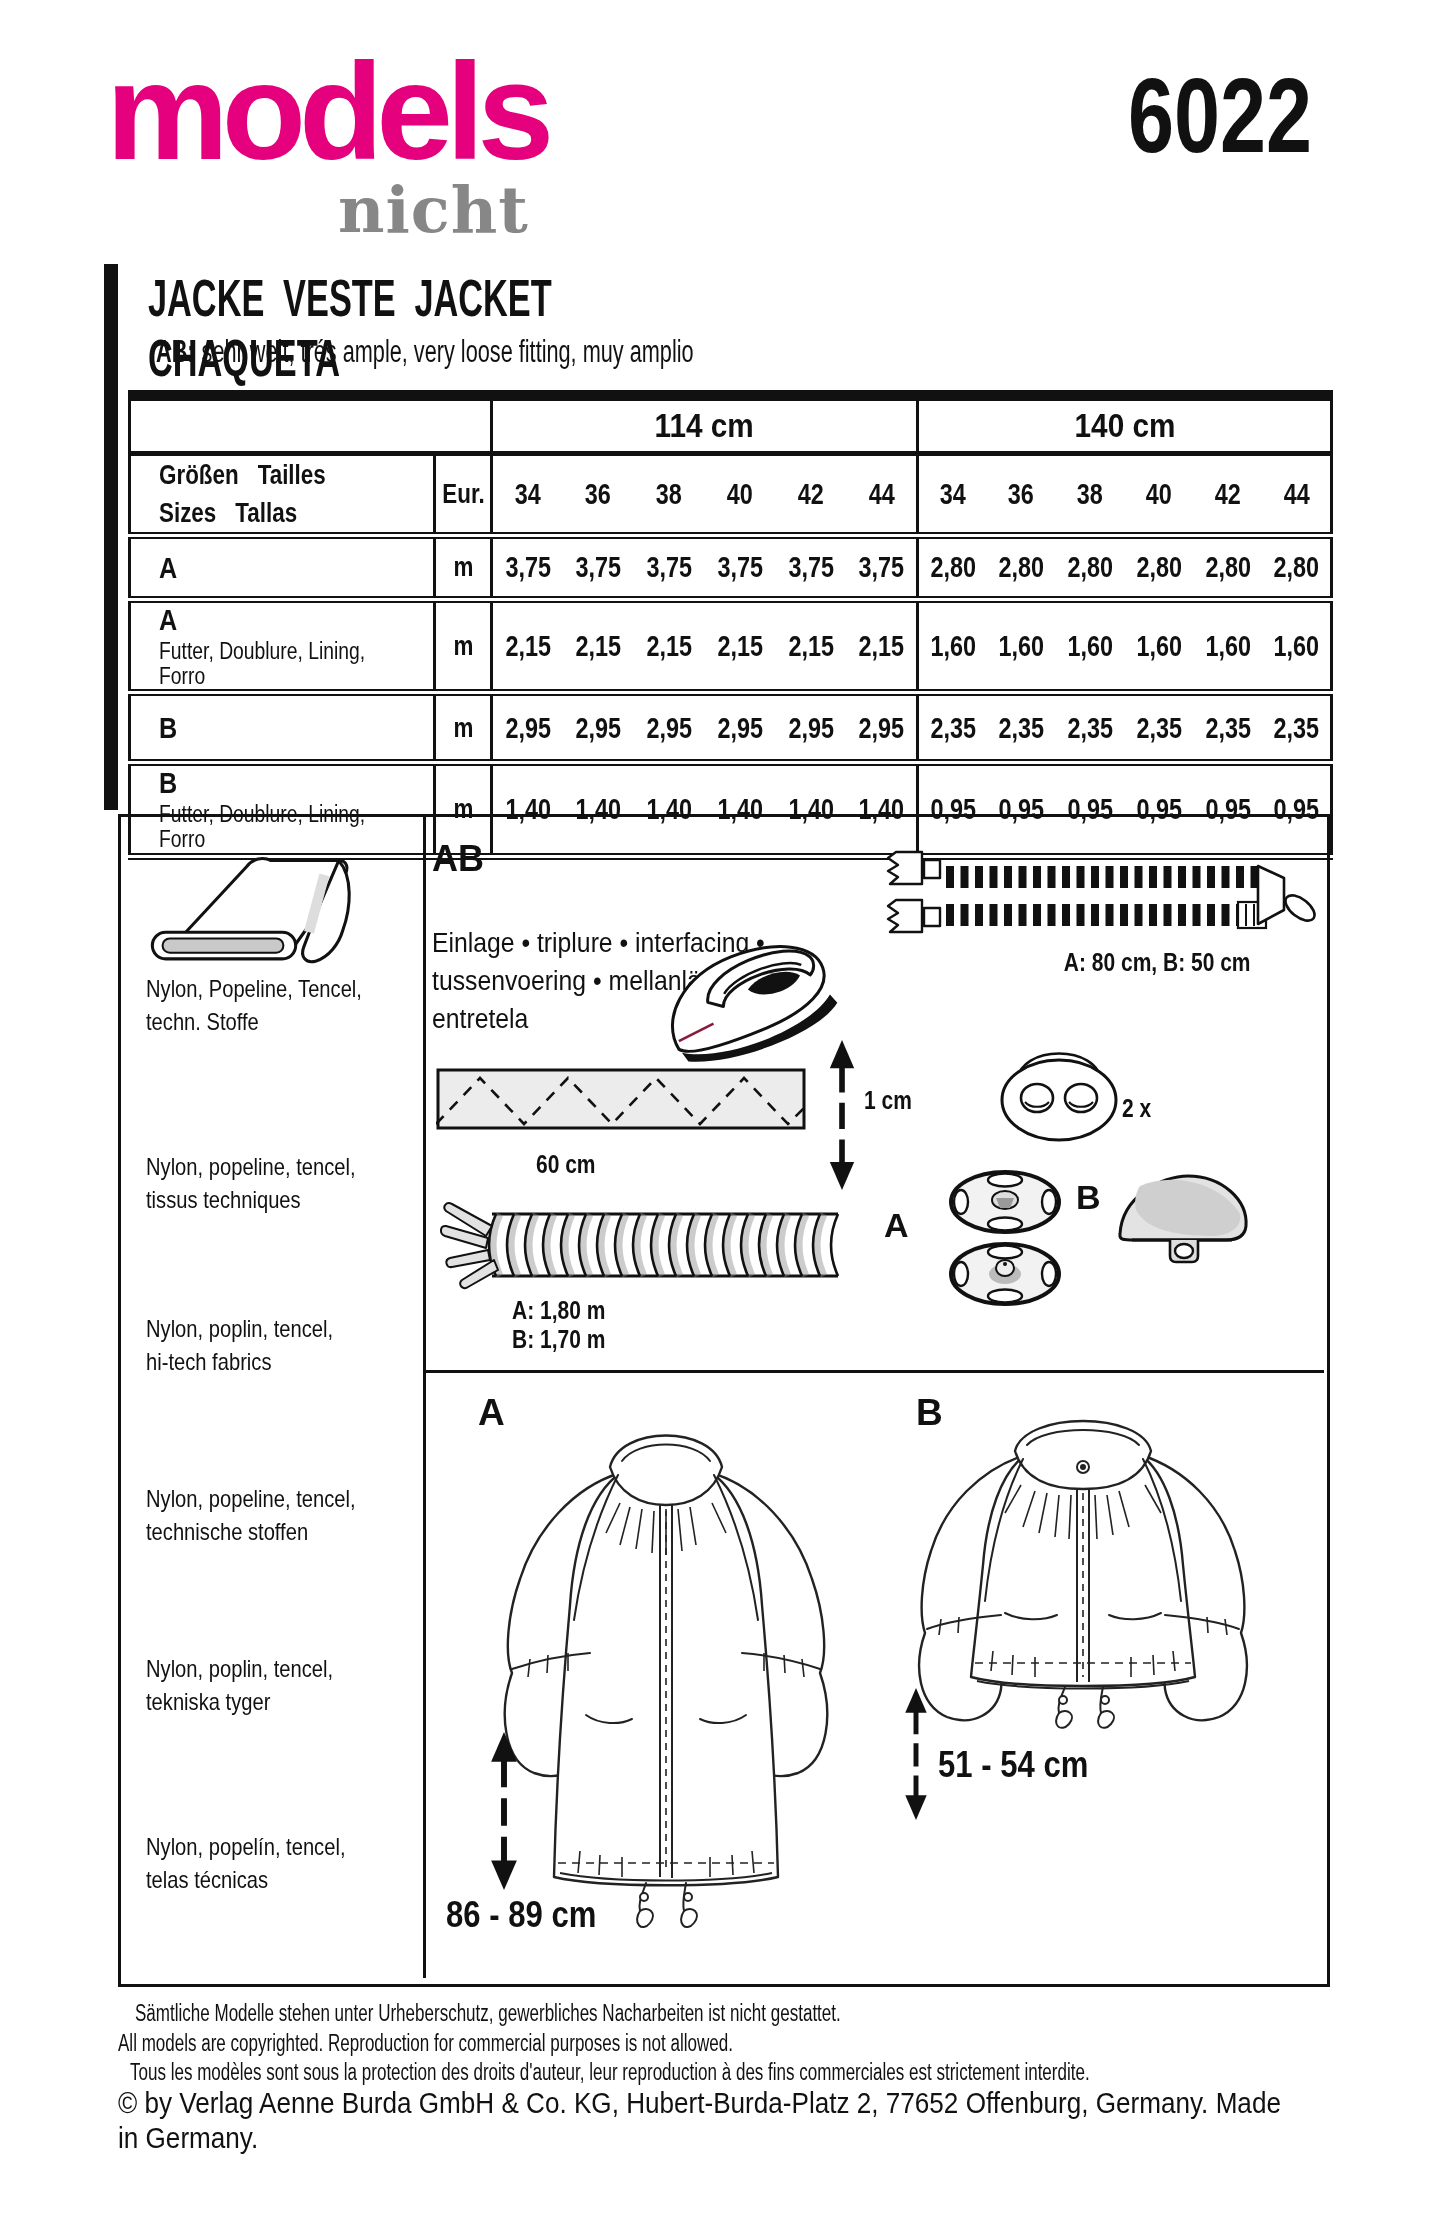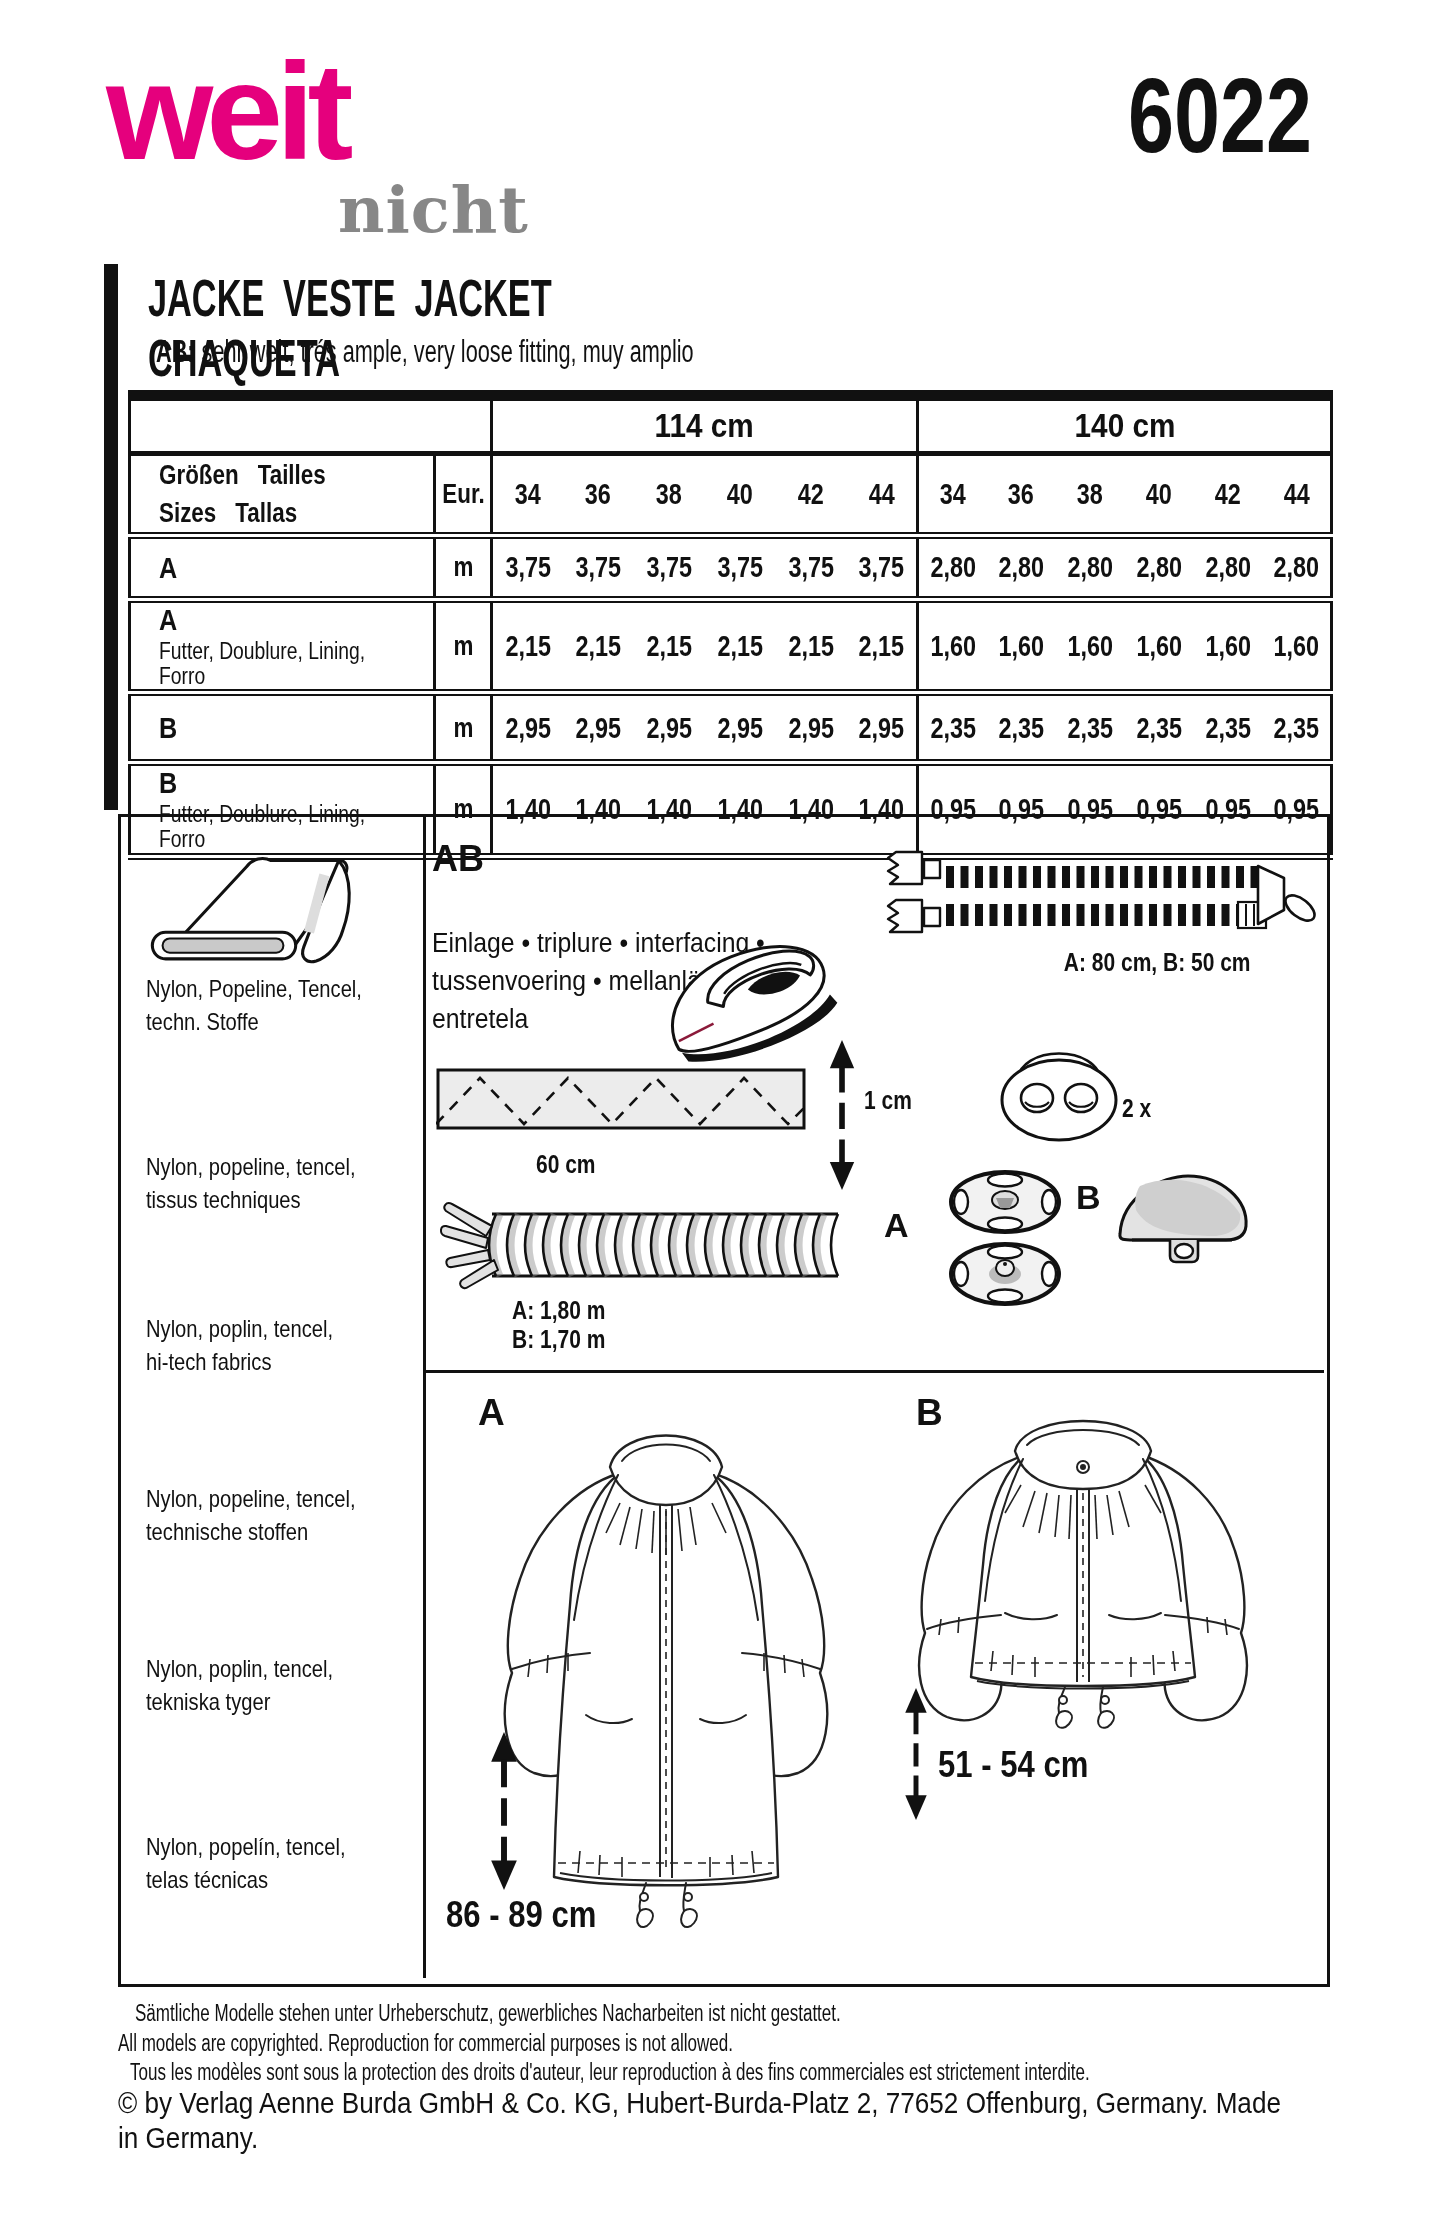--- a/index.html
+++ b/index.html
@@ -53,21 +53,21 @@
   .foot4{font-size:29px;line-height:1.2;}
 
   .blackbar{background:#111;}
   .bigbox{border:3px solid #111;}
   .leftcol{border-right:3px solid #111;}
   svg{display:block;}
 </style>
 </head>
 <body>
 
-<div class="abs logo-burda" style="left:106px;top:42px;">weit</div>
+<div class="abs logo-burda" style="left:106px;top:42px;">models</div>
 <div class="abs logo-style" style="left:338px;top:178px;">nicht</div>
 <div class="abs pat-num" style="left:1128px;top:62px;"><span class="cx sx78">6022</span></div>
 
 <div class="abs blackbar" style="left:104px;top:264px;width:14px;height:546px;"></div>
 <div class="abs title b" style="left:148px;top:268px;width:900px;"><span class="cx sx66">JACKE  VESTE  JACKET  CHAQUETA</span></div>
 <div class="abs subtitle" style="left:148px;top:334px;width:1000px;margin-left:8px;">
   <span class="cx sx70"><span class="lab">AB:</span><span>sehr weit, trés ample, very loose fitting, muy amplio</span></span>
 </div>
 
 <div class="abs" style="left:128px;top:390px;">

